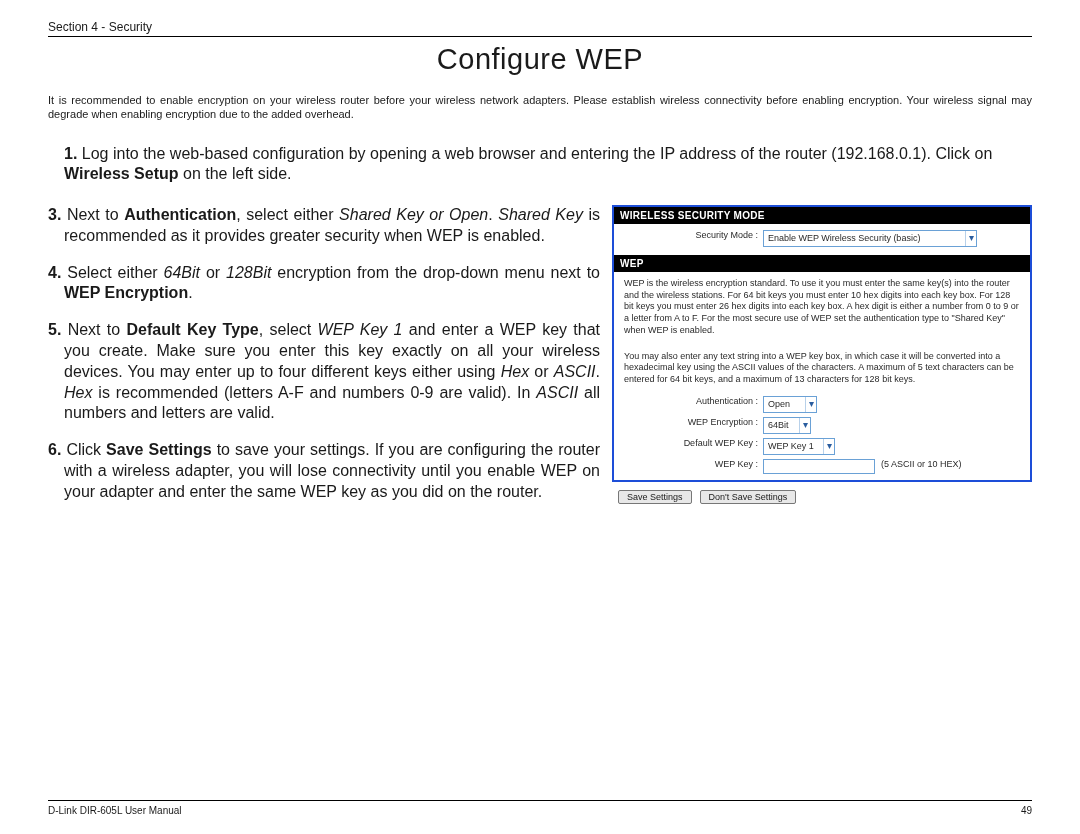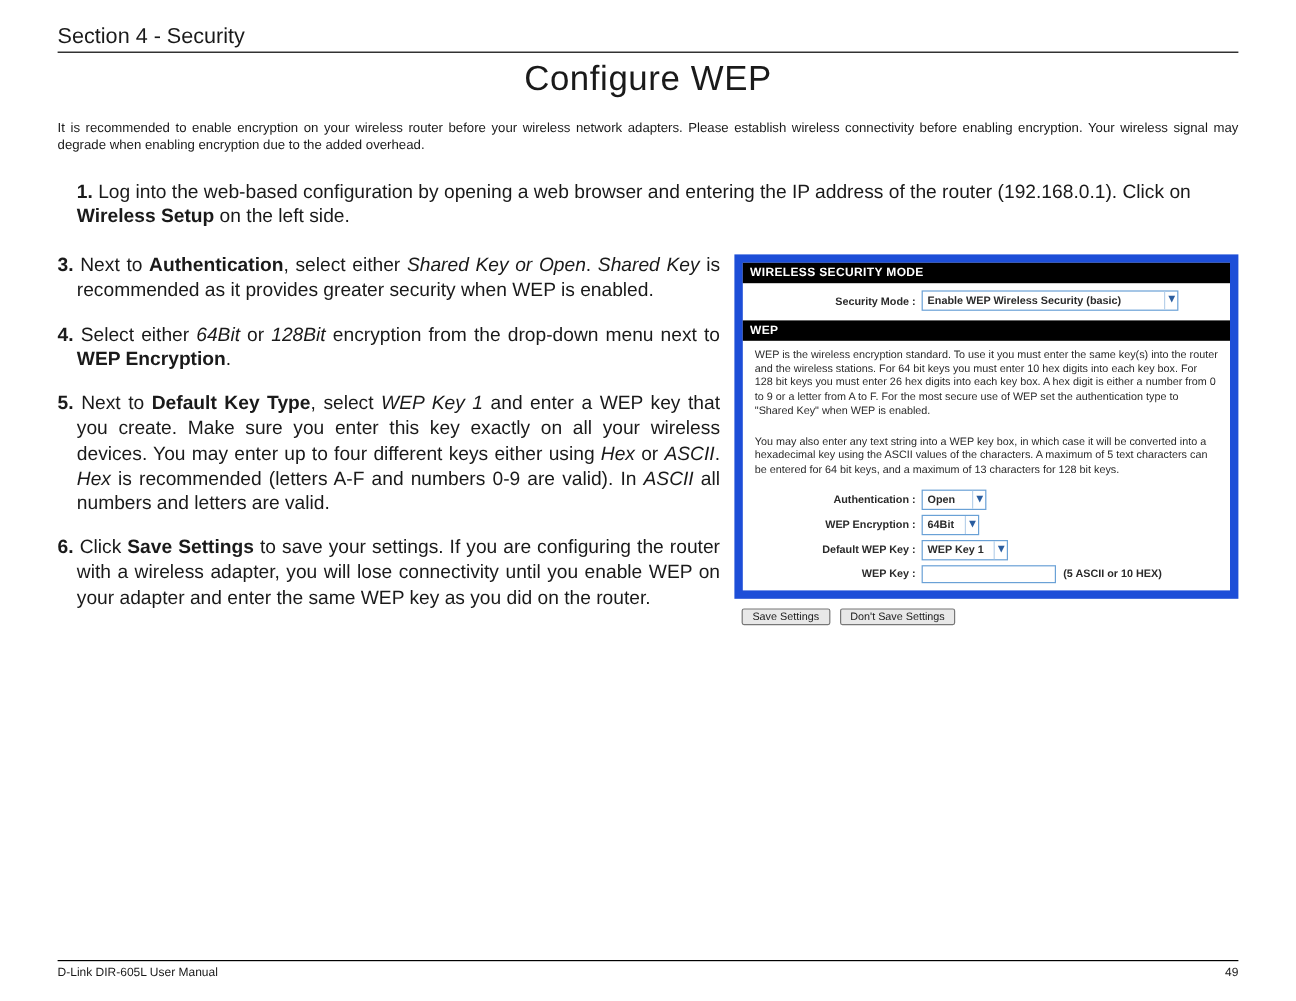--- a/index.html
+++ b/index.html
@@ -7,21 +7,21 @@
     font-family: "Segoe UI", Arial, sans-serif;
     color: #1a1a1a;
     background: #fff;
     width: 1080px;
     height: 834px;
     box-sizing: border-box;
     padding: 20px 48px 20px 48px;
     position: relative;
   }
   .section-header {
-    font-size: 18px;
+    font-size: 12px;
     margin-bottom: 2px;
   }
   .rule {
     border-top: 1px solid #000;
     margin-bottom: 6px;
   }
   h1.page-title {
     text-align: center;
     font-size: 29px;
     font-weight: 400;
@@ -56,39 +56,37 @@
     padding-left: 16px;
     text-indent: -16px;
   }
   .col-left b { font-weight: 700; }
   .col-left i { font-style: italic; }
   .col-right {
     width: 420px;
     flex-shrink: 0;
   }
   .router-box {
-    border: 7px solid #1d4ed8;
+    border: 2px solid #1d4ed8;
     background: #fff;
     font-size: 9px;
     font-family: Tahoma, Arial, sans-serif;
     color: #2a2a2a;
   }
   .rb-blackbar {
     background: #000;
     color: #fff;
     font-weight: bold;
     font-size: 10px;
     padding: 3px 6px;
     letter-spacing: 0.3px;
   }
   .rb-row {
     display: flex;
-    align-items: center;
     padding: 6px 6px 8px 6px;
-    font-weight: bold;
   }
   .rb-label {
     text-align: right;
     width: 138px;
     padding-right: 5px;
   }
   .rb-select {
     display: inline-block;
     border: 1px solid #6aa1d6;
     background: #fff;

